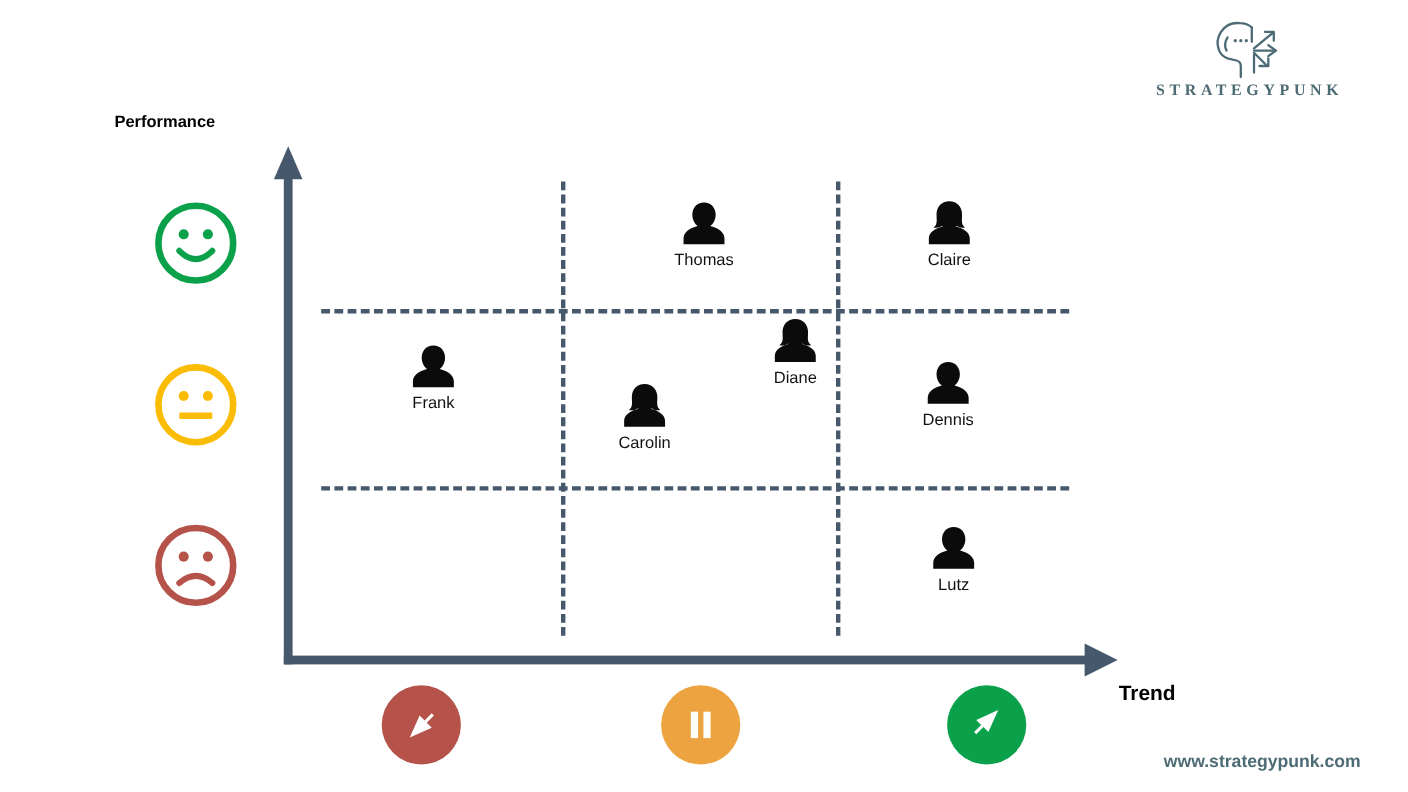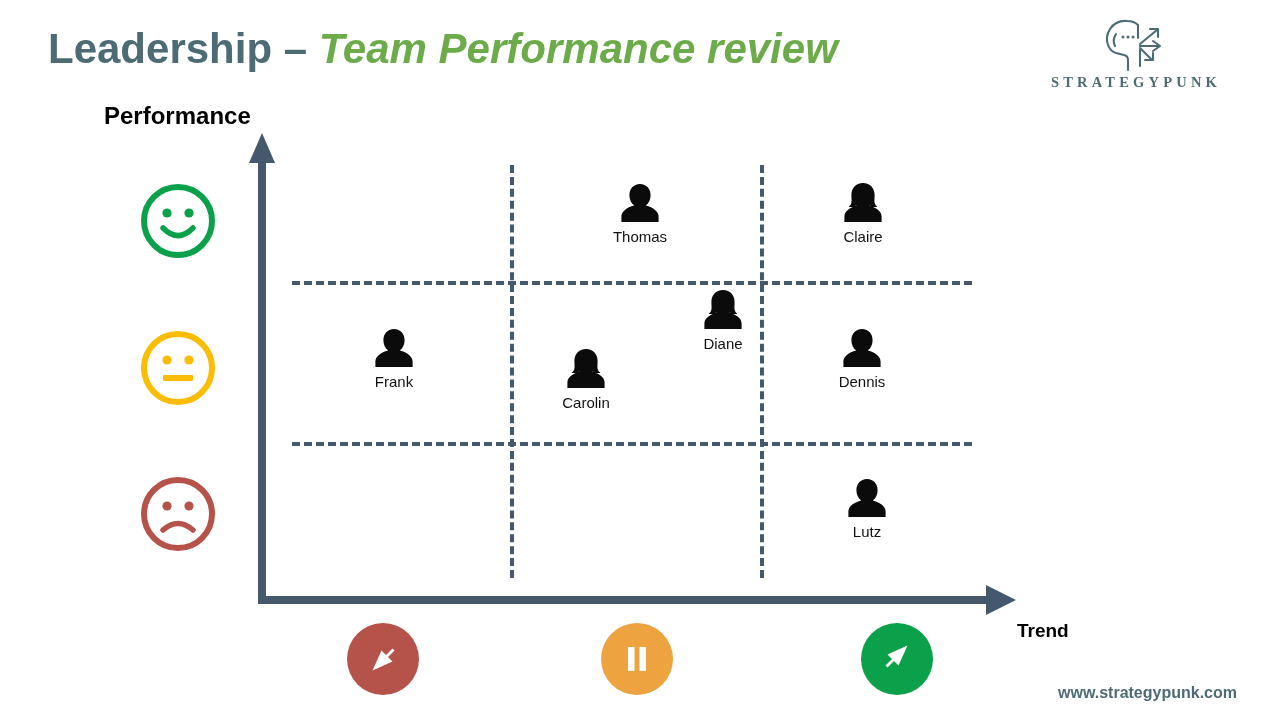--- a/index.html
+++ b/index.html
@@ -64,21 +64,21 @@
     font-size: 14.5px;
     letter-spacing: 4.2px;
     font-weight: bold;
   }
 
   
   #performance-label {
     position: absolute;
     left: 104px;
     top: 102px;
-    font-size: 24px;
+    font-size: 15px;
     font-weight: bold;
     color: #000000;
   }
   #trend-label {
     position: absolute;
     left: 1017px;
     top: 620px;
     font-size: 19px;
     font-weight: bold;
     color: #000000;
@@ -194,23 +194,20 @@
     font-size: 16px;
     font-weight: bold;
     color: #4d6b75;
   }
 </style>
 </head>
 <body>
 
 <div id="slide">
 
-  <div id="title-block">
-    <span class="title-main">Leadership – </span><span class="title-accent">Team Performance review</span>
-  </div>
 
   <div id="logo">
     <svg id="logo-mark" viewBox="0 0 70 56">
       <g fill="none" stroke="#4d6b75" stroke-width="2.1" stroke-linecap="round" stroke-linejoin="round">
         <path d="M26 54 L26 44 Q26 40 22 39 L14 37 Q8 35 6 29 Q3 21 8 13 Q14 4 25 5 Q32 5 36 9"></path>
         <path d="M14 18 Q10 24 13 30"></path>
         <path d="M36 9 L36 22"></path>
         <path d="M38 28 L55 14"></path>
         <path d="M48 13 L56 13 L56 21"></path>
         <path d="M38 30 L57 30"></path>
@@ -268,21 +265,21 @@
           <path d="M23 4 C16.4 4 12.4 9 12.4 15.2 C12.4 19.6 14.4 23.4 17.2 25.4 C9.6 27.4 4.4 31.4 4.4 36.6 L4.4 42 L41.6 42 L41.6 36.6 C41.6 31.4 36.4 27.4 28.8 25.4 C31.6 23.4 33.6 19.6 33.6 15.2 C33.6 9 29.6 4 23 4 Z" fill="#0b0b0b"></path>
         </svg>
         <span class="person-name">Thomas</span>
       </div>
       <div class="person" style="left: 803px; top: 180px;">
         <svg class="person-icon" viewBox="0 0 46 46">
           <path d="M23 3 C15.8 3 11.4 8 11.4 15 C11.4 19 12 21.6 11 24 C10.2 25.8 8.6 26.8 8.6 26.8 C8.6 26.8 12 27.6 14.4 26.4 C15.6 25.8 16.6 25.2 17.4 25.6 C9.8 27.6 4.4 31.4 4.4 36.6 L4.4 42 L41.6 42 L41.6 36.6 C41.6 31.4 36.2 27.6 28.6 25.6 C29.4 25.2 30.4 25.8 31.6 26.4 C34 27.6 37.4 26.8 37.4 26.8 C37.4 26.8 35.8 25.8 35 24 C34 21.6 34.6 19 34.6 15 C34.6 8 30.2 3 23 3 Z" fill="#0b0b0b"></path>
         </svg>
         <span class="person-name">Claire</span>
       </div>
-      <div class="person" style="left: 334px; top: 325px;">
+      <div class="person" style="left: 334px; top: 310px;">
         <svg class="person-icon" viewBox="0 0 46 46">
           <path d="M23 4 C16.4 4 12.4 9 12.4 15.2 C12.4 19.6 14.4 23.4 17.2 25.4 C9.6 27.4 4.4 31.4 4.4 36.6 L4.4 42 L41.6 42 L41.6 36.6 C41.6 31.4 36.4 27.4 28.8 25.4 C31.6 23.4 33.6 19.6 33.6 15.2 C33.6 9 29.6 4 23 4 Z" fill="#0b0b0b"></path>
         </svg>
         <span class="person-name">Frank</span>
       </div>
       <div class="person" style="left: 526px; top: 346px;">
         <svg class="person-icon" viewBox="0 0 46 46">
           <path d="M23 3 C15.8 3 11.4 8 11.4 15 C11.4 19 12 21.6 11 24 C10.2 25.8 8.6 26.8 8.6 26.8 C8.6 26.8 12 27.6 14.4 26.4 C15.6 25.8 16.6 25.2 17.4 25.6 C9.8 27.6 4.4 31.4 4.4 36.6 L4.4 42 L41.6 42 L41.6 36.6 C41.6 31.4 36.2 27.6 28.6 25.6 C29.4 25.2 30.4 25.8 31.6 26.4 C34 27.6 37.4 26.8 37.4 26.8 C37.4 26.8 35.8 25.8 35 24 C34 21.6 34.6 19 34.6 15 C34.6 8 30.2 3 23 3 Z" fill="#0b0b0b"></path>
         </svg>
         <span class="person-name">Carolin</span>

